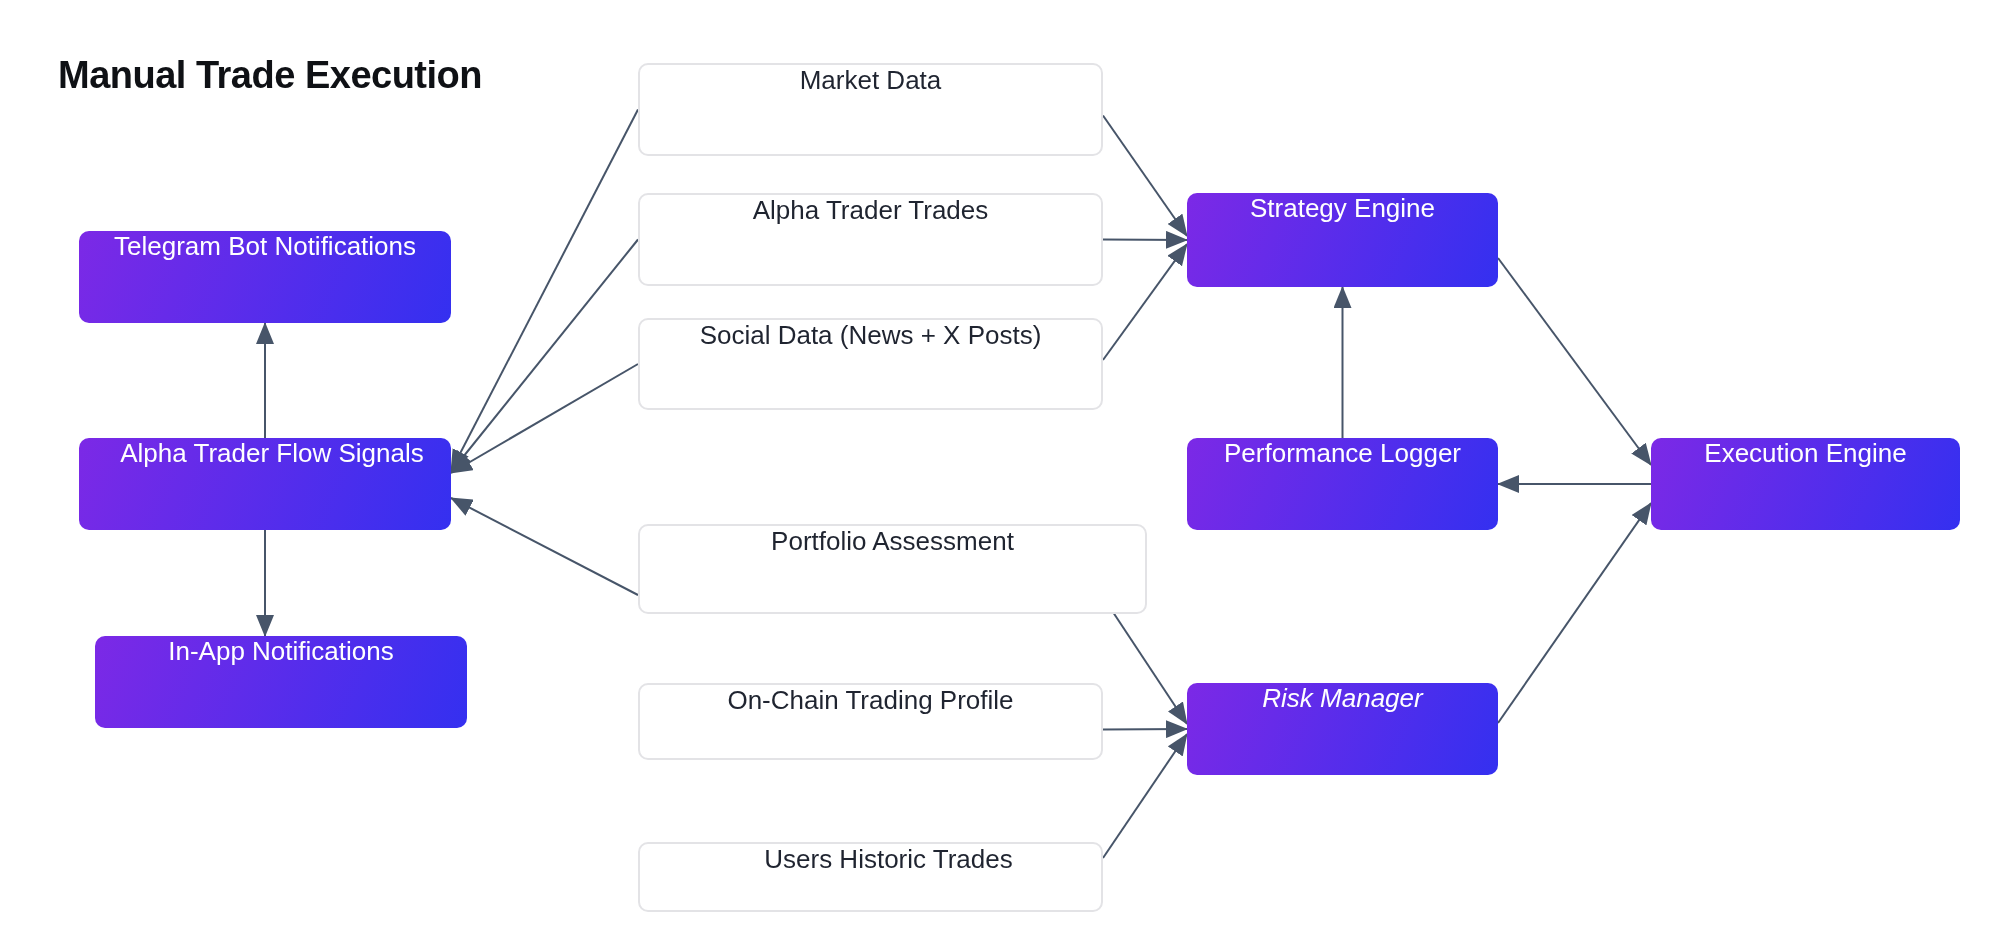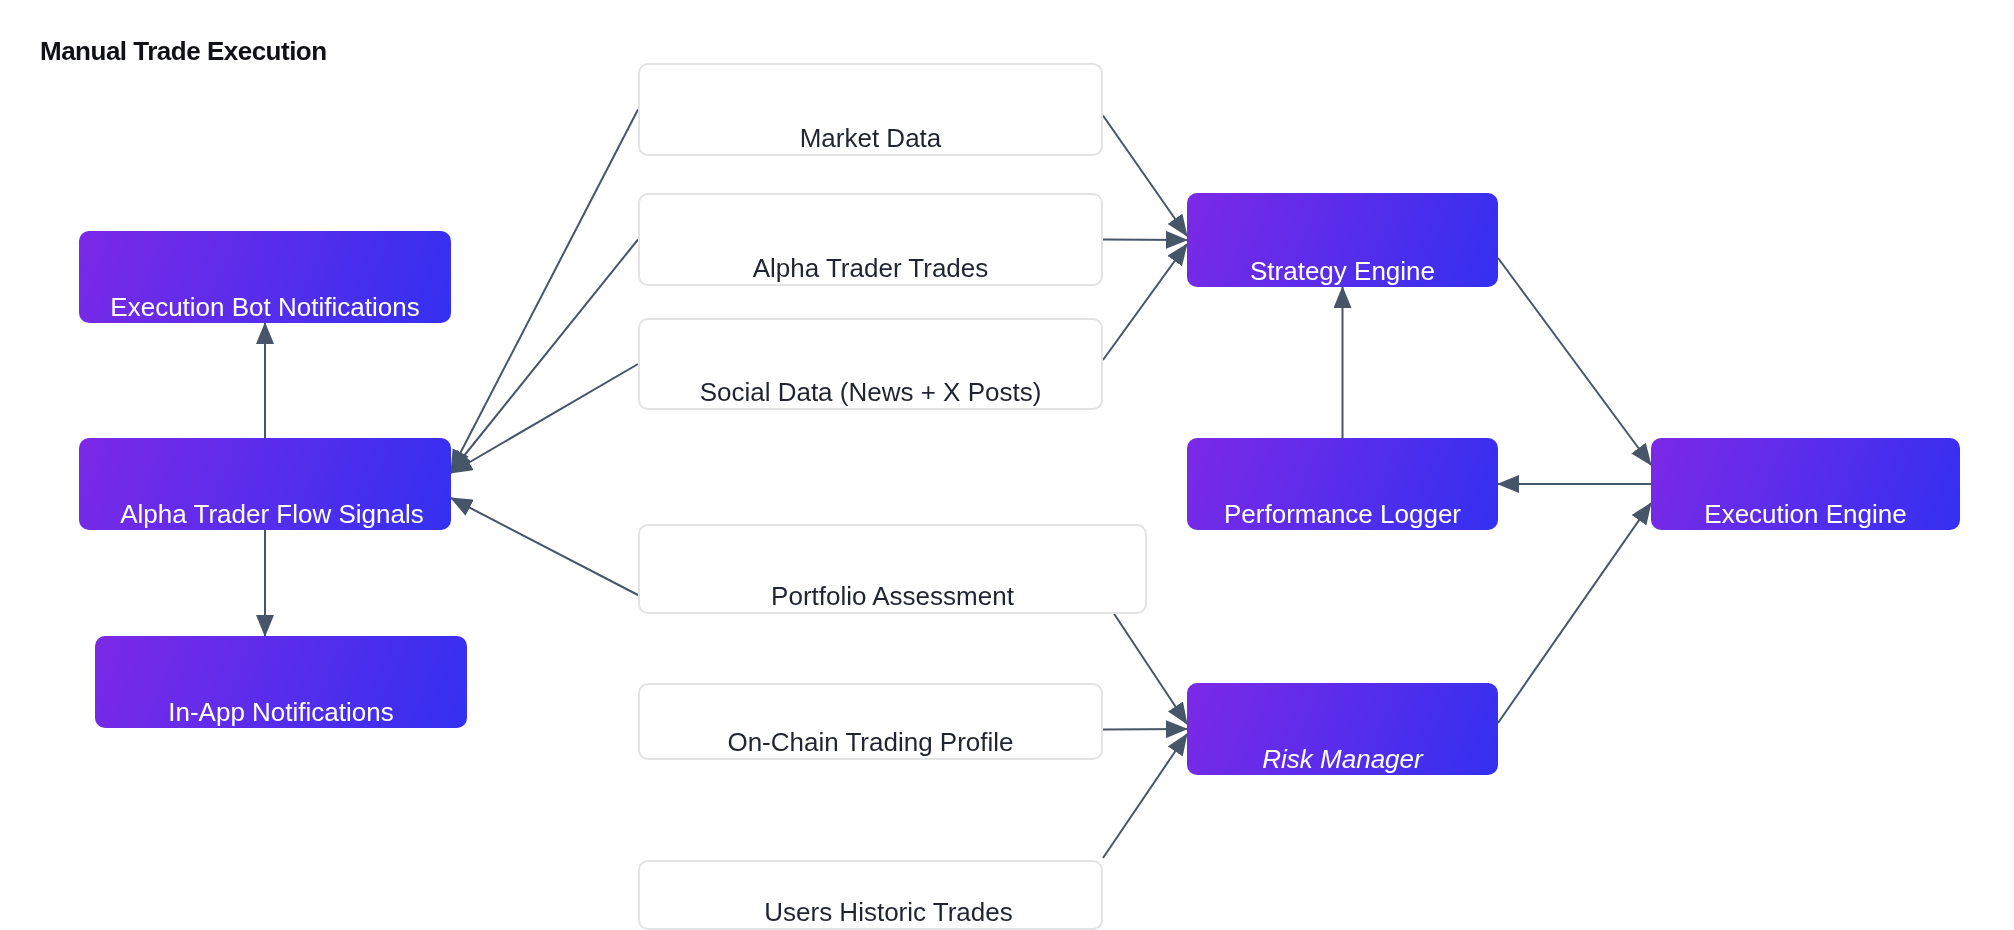--- a/index.html
+++ b/index.html
@@ -10,40 +10,40 @@
   }
   .canvas {
     position: relative;
     width: 2014px;
     height: 930px;
     background: var(--background, #ffffff);
     overflow: hidden;
   }
   .section-title {
     position: absolute;
-    margin: 0;
-    font-size: 26px;
+    margin: 18px;
+    font-size: 38px;
     font-weight: 700;
     letter-spacing: -0.5px;
     color: var(--title, #0f1115);
     white-space: nowrap;
   }
   .title-left  { left: 40px;  top: 36px; }
   .title-right { right: 40px; top: 36px; }
   #edge-layer {
     position: absolute;
     left: 0; top: 0;
     width: 2014px;
     height: 930px;
     pointer-events: none;
   }
   .node {
     position: absolute;
     display: flex;
-    align-items: flex-end;
+    align-items: flex-start;
     justify-content: center;
     box-sizing: border-box;
     border-radius: 10px;
     font-size: 26px;
     line-height: 1.2;
     text-align: center;
     padding: 0 10px;
     white-space: nowrap;
   }
   .node-filled {
@@ -81,21 +81,21 @@
       <line x1="1103" y1="858" x2="1187" y2="734" stroke="#475569" stroke-width="2" marker-end="url(#arrow)"></line>
       <line x1="265" y1="438" x2="265" y2="323" stroke="#475569" stroke-width="2" marker-end="url(#arrow)"></line>
       <line x1="265" y1="530" x2="265" y2="636" stroke="#475569" stroke-width="2" marker-end="url(#arrow)"></line>
       <line x1="1342.5" y1="438" x2="1342.5" y2="287" stroke="#475569" stroke-width="2" marker-end="url(#arrow)"></line>
       <line x1="1498" y1="258" x2="1651" y2="465" stroke="#475569" stroke-width="2" marker-end="url(#arrow)"></line>
       <line x1="1498" y1="723" x2="1651" y2="503" stroke="#475569" stroke-width="2" marker-end="url(#arrow)"></line>
       <line x1="1651" y1="484" x2="1498" y2="484" stroke="#475569" stroke-width="2" marker-end="url(#arrow)"></line>
     </svg>
   <div id="node-layer">
       <div class="node node-filled" style="left: 79px; top: 231px; width: 372px; height: 92px;">
-        <span>Execution Bot Notifications</span>
+        <span>Telegram Bot Notifications</span>
       </div>
       <div class="node node-filled" style="left: 79px; top: 438px; width: 372px; height: 92px; padding-left: 24px;">
         <span>Alpha Trader Flow Signals</span>
       </div>
       <div class="node node-filled" style="left: 79px; top: 636px; width: 372px; height: 92px; margin-left: 16px;">
         <span>In-App Notifications</span>
       </div>
       <div class="node node-outlined" style="left: 638px; top: 63px; width: 465px; height: 93px;">
         <span>Market Data</span>
       </div>
@@ -104,21 +104,21 @@
       </div>
       <div class="node node-outlined" style="left: 638px; top: 318px; width: 465px; height: 92px;">
         <span>Social Data (News + X Posts)</span>
       </div>
       <div class="node node-outlined" style="left: 638px; top: 524px; width: 509px; height: 90px;">
         <span>Portfolio Assessment</span>
       </div>
       <div class="node node-outlined" style="left: 638px; top: 683px; width: 465px; height: 77px;">
         <span>On-Chain Trading Profile</span>
       </div>
-      <div class="node node-outlined" style="left: 638px; top: 860px; width: 465px; height: 70px; padding-left: 46px;">
+      <div class="node node-outlined" style="left: 638px; top: 842px; width: 465px; height: 70px; padding-left: 46px;">
         <span>Users Historic Trades</span>
       </div>
       <div class="node node-filled" style="left: 1187px; top: 193px; width: 311px; height: 94px;">
         <span>Strategy Engine</span>
       </div>
       <div class="node node-filled" style="left: 1187px; top: 438px; width: 311px; height: 92px;">
         <span>Performance Logger</span>
       </div>
       <div class="node node-filled" style="left: 1187px; top: 683px; width: 311px; height: 92px; font-style: italic;">
         <span>Risk Manager</span>

